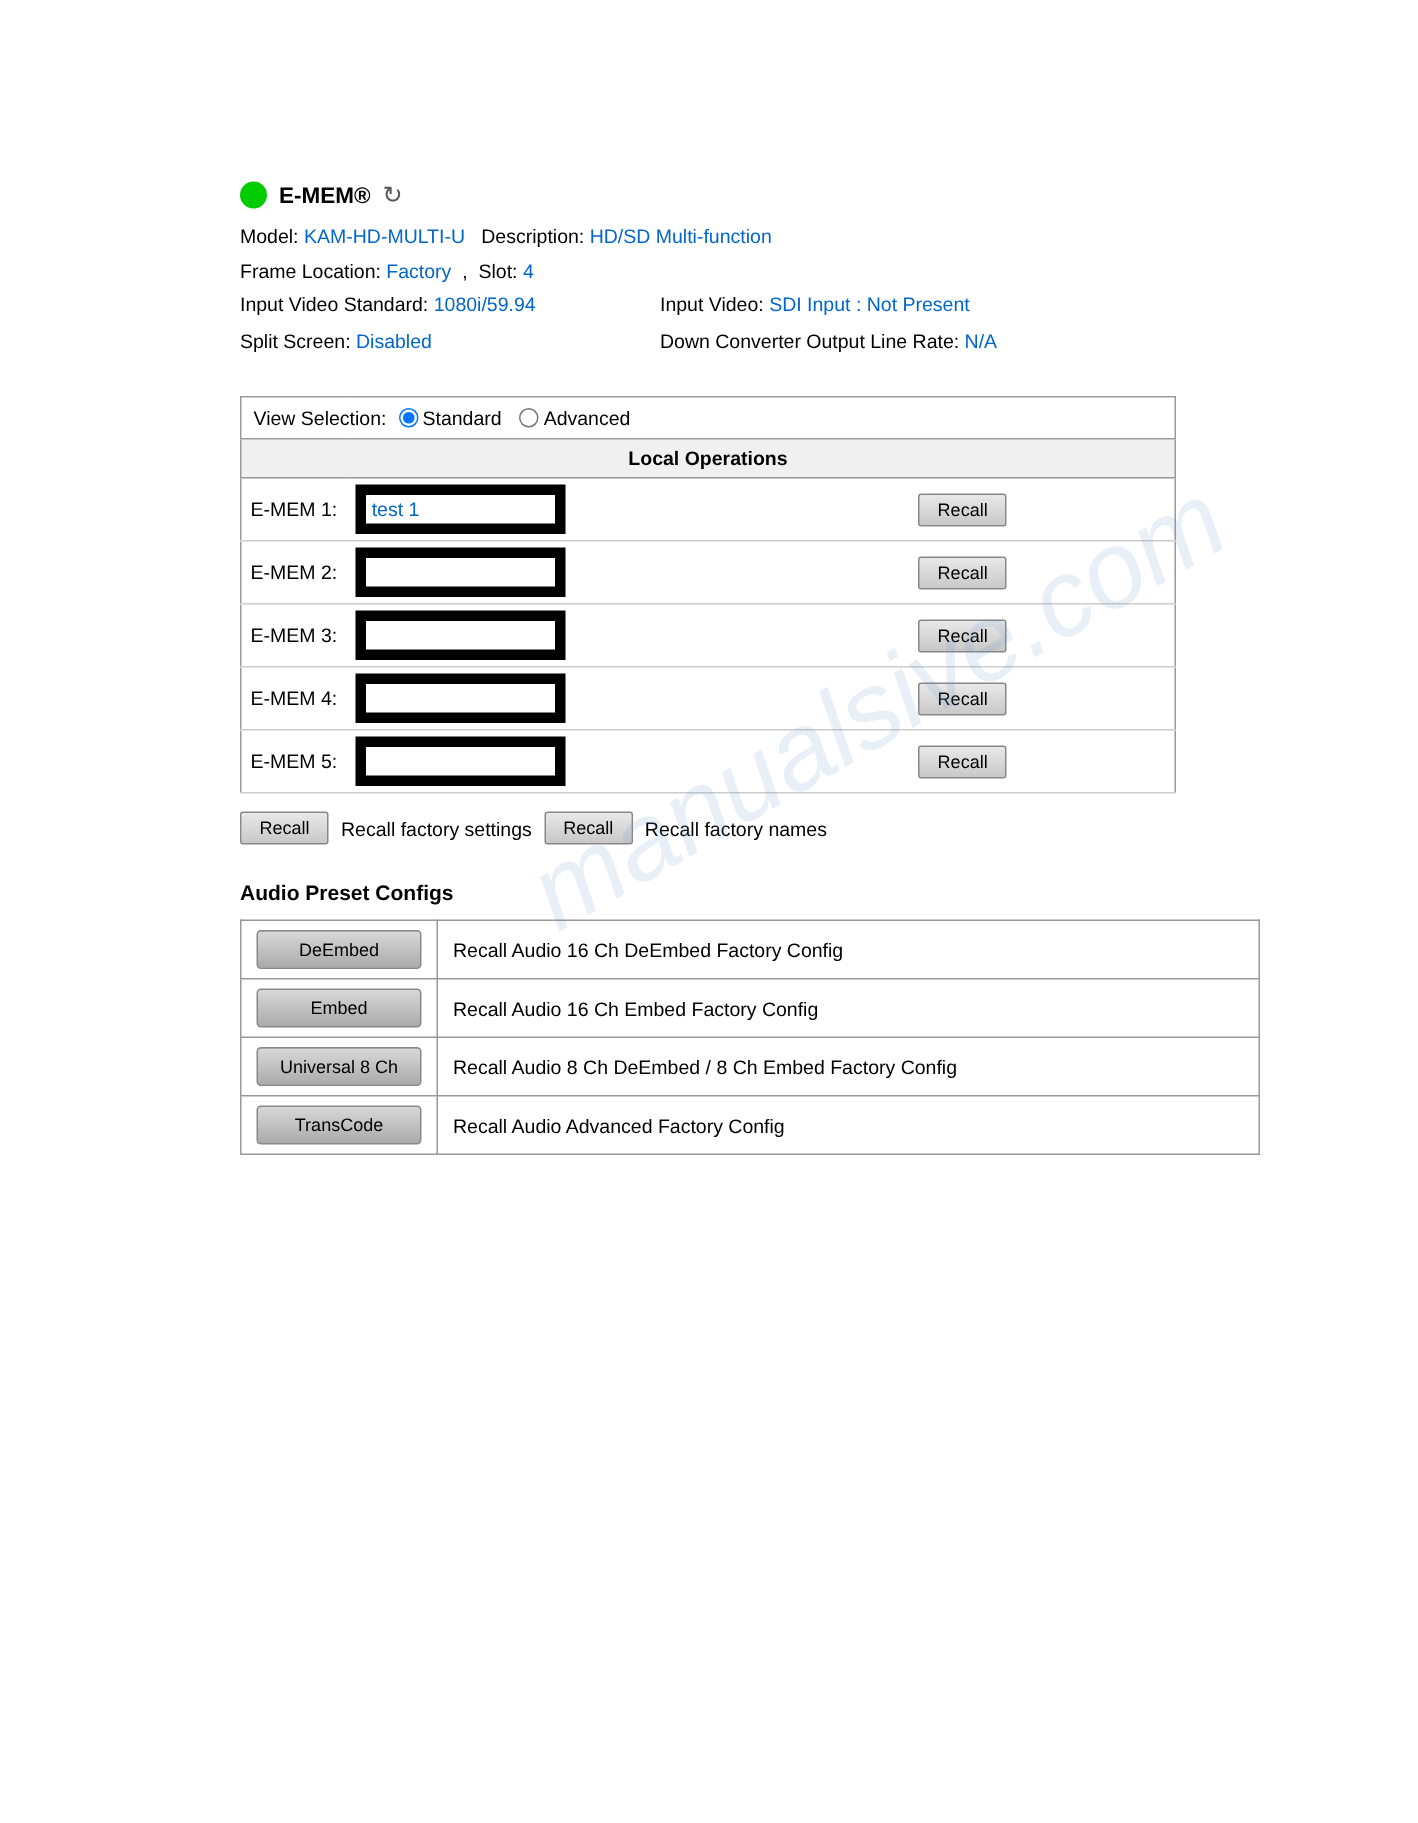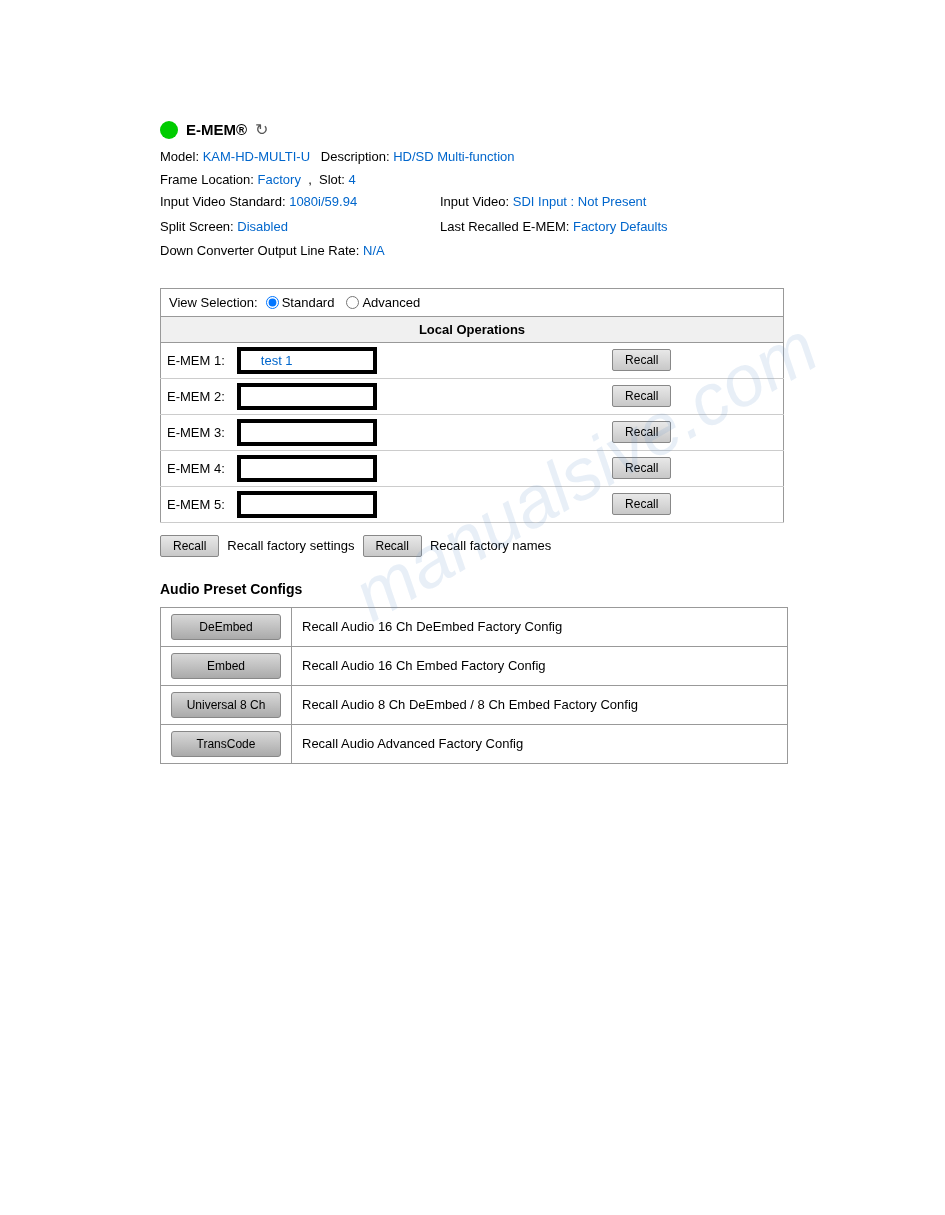--- a/index.html
+++ b/index.html
@@ -68,22 +68,22 @@
       border-bottom: 1px solid #ccc;
       padding: 4px 6px;
       vertical-align: middle;
     }
     .emem-label {
       white-space: nowrap;
       padding-right: 4px;
       width: 70px;
     }
     .emem-input {
-      border: 4px solid #000000;
-      padding: 2px 20px;
+      border: 7px solid #000000;
+      padding: 2px 4px;
       width: 140px;
       font-size: 13px;
     }
     .emem-input.filled {
       color: #0066cc;
     }
     .recall-btn {
       background: linear-gradient(to bottom, #e8e8e8, #c8c8c8);
       border: 1px solid #888;
       border-radius: 2px;
@@ -103,21 +103,21 @@
       font-size: 13px;
     }
     .audio-section-title {
       font-size: 14px;
       font-weight: bold;
       margin-bottom: 10px;
     }
     .audio-table {
       border-collapse: collapse;
       border: 1px solid #999;
-      width: 628px;
+      width: 680px;
     }
     .audio-table td {
       border: 1px solid #999;
       padding: 6px 10px;
       vertical-align: middle;
     }
     .audio-btn {
       background: linear-gradient(to bottom, #d8d8d8, #aaaaaa);
       border: 1px solid #888;
       border-radius: 3px;
@@ -194,24 +194,20 @@
       </div>
       <div class="info-row">
         <span>Input Video:</span>
         <span class="blue-link">SDI Input : Not Present</span>
       </div>
       <div class="info-row">
         <span>Split Screen:</span>
         <span class="blue-link">Disabled</span>
       </div>
       <div class="info-row">
-        <span>Last Recalled E-MEM:</span>
-        <span class="blue-link">Factory Defaults</span>
-      </div>
-      <div class="info-row">
         <span>Down Converter Output Line Rate:</span>
         <span class="blue-link">N/A</span>
       </div>
     </div>
   </div>
 
   <table class="main-table">
 
     <tbody>
         <tr class="view-selection-row">

